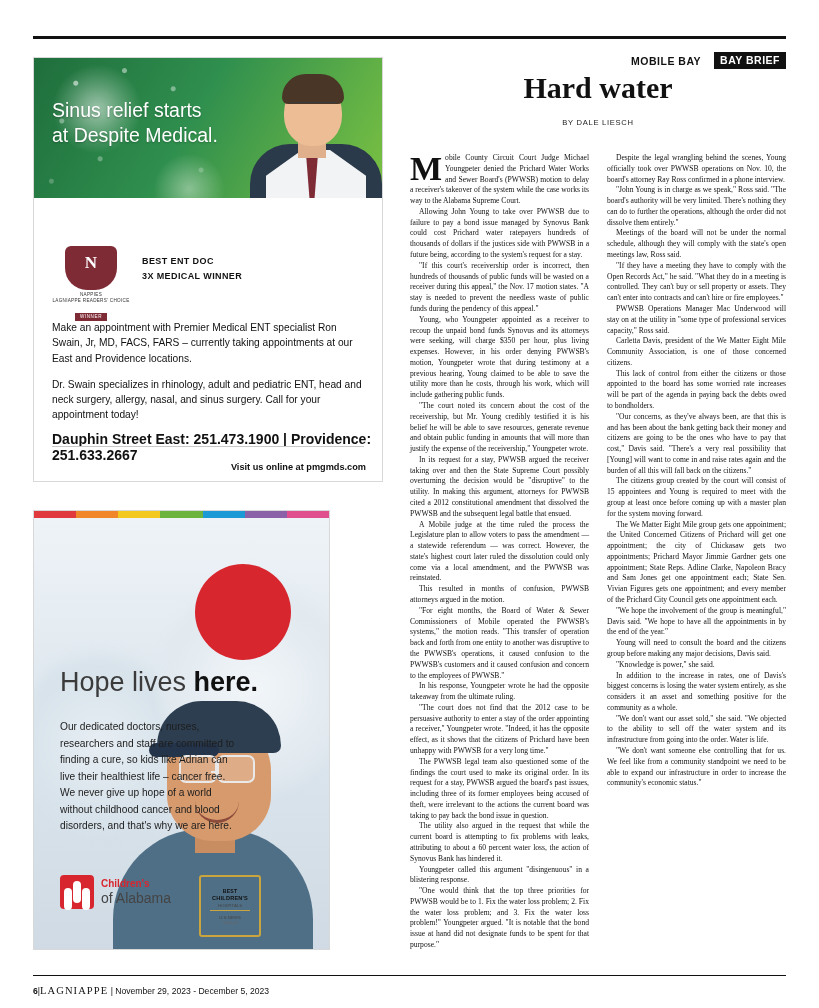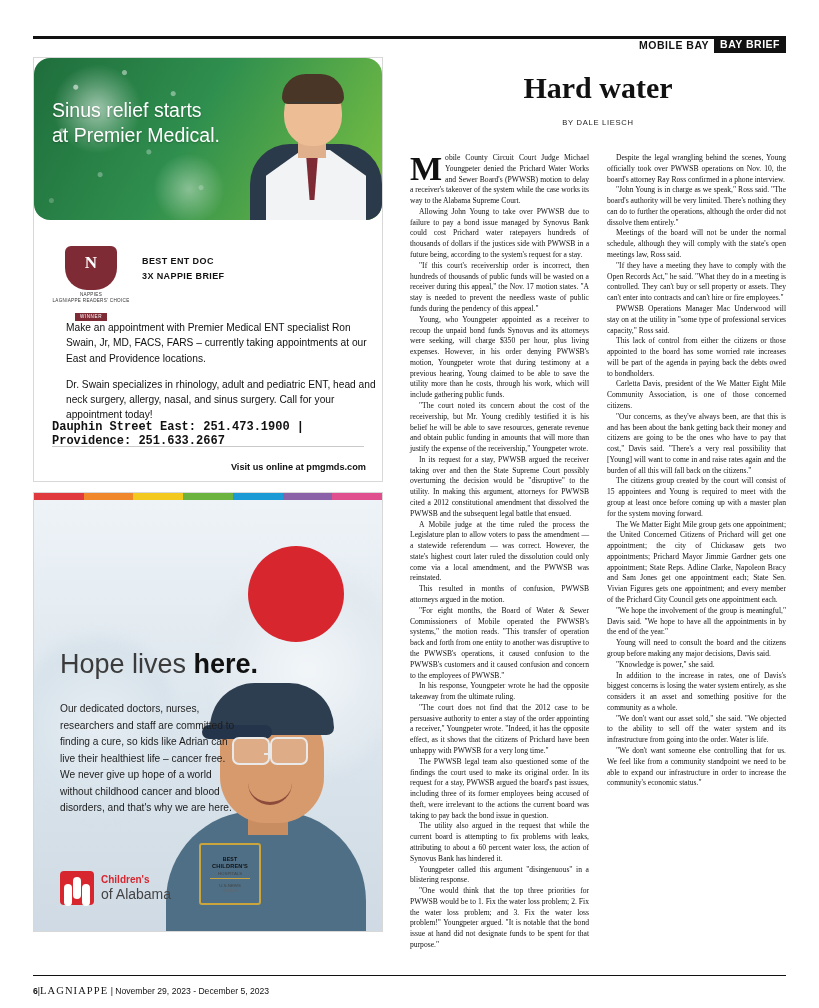--- a/index.html
+++ b/index.html
@@ -1,30 +1,30 @@
 <!DOCTYPE html>
 <html><head>
 <meta charset="utf-8">
 <style>
   html,body{margin:0;padding:0;background:#ffffff;}
   body{width:819px;height:1008px;font-family:"Liberation Serif",serif;color:#111;}
   .page{position:relative;width:819px;height:1008px;background:#fff;overflow:hidden;}
 
   
   .top-rule{position:absolute;left:33px;top:36px;width:753px;height:3px;background:#111;}
-  .masthead{position:absolute;right:33px;top:36px;display:flex;align-items:center;gap:0;}
+  .masthead{position:absolute;right:33px;top:52px;display:flex;align-items:center;gap:8px;}
   .masthead .mb{font-family:"Liberation Sans",sans-serif;font-weight:bold;font-size:10.5px;letter-spacing:.5px;color:#111;padding-right:5px;}
   .masthead .bb{font-family:"Liberation Sans",sans-serif;font-weight:bold;font-size:10.5px;letter-spacing:.5px;color:#fff;background:#111;padding:2px 6px 3px 6px;}
 
   
   .left-col{position:absolute;left:33px;top:57px;width:350px;}
 
   
   .ad1{position:relative;width:350px;height:425px;border:1px solid #d8d8d8;background:#fff;box-sizing:border-box;overflow:hidden;}
-  .ad1-top{position:relative;height:162px;background:linear-gradient(120deg,#1f6e3c 0%,#2f8f4e 45%,#7cc242 100%);overflow:hidden;border-radius:16px;}
+  .ad1-top{position:relative;height:140px;background:linear-gradient(120deg,#1f6e3c 0%,#2f8f4e 45%,#7cc242 100%);overflow:hidden;}
   .ad1-top:before{content:"";position:absolute;inset:0;
     background:
       radial-gradient(circle at 12% 18%, rgba(255,255,255,.55) 0 2px, transparent 3px),
       radial-gradient(circle at 26% 9%, rgba(255,255,255,.45) 0 2px, transparent 3px),
       radial-gradient(circle at 40% 22%, rgba(255,255,255,.40) 0 2px, transparent 3px),
       radial-gradient(circle at 8% 45%, rgba(255,255,255,.35) 0 2px, transparent 3px),
       radial-gradient(circle at 33% 58%, rgba(255,255,255,.30) 0 2px, transparent 3px),
       radial-gradient(circle at 19% 72%, rgba(255,255,255,.30) 0 2px, transparent 3px),
       radial-gradient(circle at 48% 80%, rgba(255,255,255,.22) 0 2px, transparent 3px),
       radial-gradient(circle at 5% 88%, rgba(255,255,255,.22) 0 2px, transparent 3px);
@@ -48,38 +48,38 @@
 
   .nappie{position:absolute;left:18px;top:188px;width:78px;height:66px;text-align:center;}
   .nap-badge{width:52px;height:44px;margin:0 auto;background:#7f2b36;border-radius:6px 6px 22px 22px;position:relative;}
   .nap-badge span{position:absolute;left:0;right:0;top:7px;color:#fff;font-family:"Liberation Serif",serif;font-size:17px;font-weight:bold;}
   .nap-label{margin-top:2px;font-family:"Liberation Sans",sans-serif;font-size:4.6px;letter-spacing:.3px;color:#333;line-height:1.35;}
   .nap-winner{display:inline-block;margin-top:2px;background:#7f2b36;color:#fff;font-family:"Liberation Sans",sans-serif;
     font-size:4.6px;letter-spacing:.6px;padding:1.5px 5px;}
   .best-ent{position:absolute;left:108px;top:196px;font-family:"Liberation Sans",sans-serif;font-size:9px;
     font-weight:bold;letter-spacing:.4px;color:#111;line-height:1.7;}
 
-  .ad1-body{position:absolute;left:32px;top:262px;width:312px;font-family:"Liberation Sans",sans-serif;
+  .ad1-body{position:absolute;left:18px;top:262px;width:312px;font-family:"Liberation Sans",sans-serif;
     font-size:10.2px;line-height:1.5;color:#111;}
   .ad1-body p{margin:0 0 11px 0;}
-  .ad1-phones{position:absolute;left:18px;top:362px;font-family:Liberation Mono, monospace;font-size:12px;
+  .ad1-phones{position:absolute;left:18px;top:373px;font-family:Liberation Sans, sans-serif;font-size:14px;
     font-weight:bold;color:#111;}
   .ad1-hr{position:absolute;left:18px;top:388px;width:312px;height:1px;background:#c9c9c9;}
   .pm-logo{position:absolute;left:18px;top:396px;display:flex;align-items:center;gap:7px;}
   .pm-eye{width:40px;height:24px;border-radius:50%;background:#2f7d5a;position:relative;}
   .pm-eye:after{content:"";position:absolute;left:13px;top:6px;width:12px;height:12px;border-radius:50%;background:#fff;}
   .pm-words{font-family:"Liberation Sans",sans-serif;line-height:1.05;}
   .pm-words .l1{font-size:11.5px;letter-spacing:1.4px;color:#2f7d5a;font-weight:600;}
   .pm-words .l2{font-size:11.5px;letter-spacing:1.4px;color:#2f7d5a;font-weight:600;}
   .pm-words .l3{font-size:5.4px;letter-spacing:1.2px;color:#666;margin-top:2px;}
   .pm-site{position:absolute;right:16px;top:404px;font-family:"Liberation Sans",sans-serif;font-size:9.2px;
     font-weight:bold;color:#111;}
 
   
-  .ad2{position:relative;margin-top:10px;width:350px;height:440px;border:1px solid #d8d8d8;background:#86efac;box-sizing:border-box;overflow:hidden;}
+  .ad2{position:relative;margin-top:28px;width:297px;height:440px;border:1px solid #d8d8d8;background:#86efac;box-sizing:border-box;overflow:hidden;}
   .ad2-stripe{display:flex;height:7px;}
   .ad2-stripe i{flex:1 1 auto;}
   .ad2-photo{position:absolute;left:0;right:0;top:7px;bottom:0;background:
     linear-gradient(180deg,#eef3f7 0%,#dfe8ef 42%,#cfdae4 100%);}
   .blur1{position:absolute;left:-10px;top:120px;width:150px;height:210px;border-radius:50%;
     background:radial-gradient(circle,#e7eef4 0%,#d7e2ea 60%,rgba(215,226,234,0) 75%);filter:blur(4px);}
   .blur2{position:absolute;right:-20px;top:60px;width:190px;height:220px;border-radius:50%;
     background:radial-gradient(circle,#f2f6f9 0%,#e1e9ef 60%,rgba(225,233,239,0) 78%);filter:blur(5px);}
   .hope{position:absolute;left:26px;top:156px;font-family:"Liberation Sans",sans-serif;font-size:27px;color:#3b3b3b;}
   .hope b{color:#111;font-weight:bold;}
@@ -89,21 +89,21 @@
   .kid .neck{position:absolute;left:86px;bottom:96px;width:40px;height:40px;background:#c98d62;}
   .kid .face{position:absolute;left:58px;bottom:108px;width:104px;height:124px;border-radius:50px 54px 46px 46px;background:#d79a6d;}
   .kid .cap{position:absolute;left:48px;bottom:196px;width:124px;height:52px;border-radius:62px 62px 10px 10px;background:#2d3e50;}
   .kid .brim{position:absolute;left:40px;bottom:192px;width:70px;height:14px;border-radius:12px;background:#24344a;}
   .kid .gl-l{position:absolute;left:70px;bottom:166px;width:34px;height:24px;border:2px solid #e9e9e9;border-radius:7px;background:rgba(255,255,255,.18);}
   .kid .gl-r{position:absolute;left:108px;bottom:166px;width:34px;height:24px;border:2px solid #e9e9e9;border-radius:7px;background:rgba(255,255,255,.18);}
   .kid .gl-b{position:absolute;left:102px;bottom:176px;width:8px;height:2px;background:#e9e9e9;}
   .kid .smile{position:absolute;left:86px;bottom:126px;width:44px;height:20px;border-bottom:3px solid #8c4a3b;border-radius:0 0 26px 26px;}
   .ad2-copy{position:absolute;left:26px;top:208px;width:176px;font-family:"Liberation Sans",sans-serif;
     font-size:10.2px;line-height:1.62;color:#1d1d1d;}
-  .ad2-logos{position:absolute;left:26px;bottom:26px;display:flex;align-items:flex-end;gap:28px;}
+  .ad2-logos{position:absolute;left:26px;bottom:12px;display:flex;align-items:flex-start;gap:28px;}
   .coa{display:flex;align-items:center;gap:7px;}
   .coa-mark{width:34px;height:34px;background:#d8262f;border-radius:4px;position:relative;}
   .coa-mark:after{content:"";position:absolute;left:13px;top:6px;width:8px;height:22px;background:#fff;border-radius:4px;
     box-shadow:-9px 7px 0 0 #fff, 9px 7px 0 0 #fff;}
   .coa-txt{font-family:"Liberation Sans",sans-serif;line-height:1.15;}
   .coa-txt .a{font-size:10px;color:#d8262f;font-weight:bold;}
   .coa-txt .b{font-size:14px;color:#444;}
   .bch{width:58px;height:58px;border:2px solid #caa53d;border-radius:3px;display:flex;flex-direction:column;
     align-items:center;justify-content:center;text-align:center;font-family:"Liberation Sans",sans-serif;}
   .bch .t1{font-size:5.2px;font-weight:bold;color:#111;letter-spacing:.2px;}
@@ -142,21 +142,21 @@
   </div>
 
   <div class="left-col">
 
     <div class="ad1">
       <div class="ad1-top">
         <div class="dandelion"></div>
         <div class="dandelion2"></div>
         <div class="ad1-head">
           <div>Sinus relief starts</div>
-          <div>at Premier Medical.</div>
+          <div>at Despite Medical.</div>
         </div>
         <div class="doc">
           <div class="suit"></div>
             <div class="coat"></div>
             <div class="tie"></div>
           <div class="neck"></div>
             <div class="head"></div>
             <div class="hair"></div>
             <div class="glass"></div>
         </div>
@@ -167,21 +167,21 @@
             <span>N</span>
           </div>
         <div class="nap-label">
           <div>NAPPIES</div>
           <div>LAGNIAPPE READERS' CHOICE</div>
         </div>
         <div class="nap-winner">WINNER</div>
       </div>
       <div class="best-ent">
         <div>BEST ENT DOC</div>
-        <div>3X NAPPIE BRIEF</div>
+        <div>3X MEDICAL WINNER</div>
       </div>
 
       <div class="ad1-body">
         <p>Make an appointment with Premier Medical ENT specialist Ron Swain, Jr, MD, FACS, FARS – currently taking appointments at our East and Providence locations.</p>
         <p>Dr. Swain specializes in rhinology, adult and pediatric ENT, head and neck surgery, allergy, nasal, and sinus surgery. Call for your appointment today!</p>
       </div>
 
       <div class="ad1-phones">Dauphin Street East: 251.473.1900  |  Providence: 251.633.2667</div>
       <div class="ad1-hr"></div>
 
@@ -254,22 +254,22 @@
         <p>"The court does not find that the 2012 case to be persuasive authority to enter a stay of the order appointing a receiver," Youngpeter wrote. "Indeed, it has the opposite effect, as it shows that the citizens of Prichard have been unhappy with PWWSB for a very long time."</p>
         <p>The PWWSB legal team also questioned some of the findings the court used to make its original order. In its request for a stay, PWWSB argued the board's past issues, including three of its former employees being accused of theft, were irrelevant to the actions the current board was taking to pay back the bond issue in question.</p>
         <p>The utility also argued in the request that while the current board is attempting to fix problems with leaks, attributing to about a 60 percent water loss, the action of Synovus Bank has hindered it.</p>
         <p>Youngpeter called this argument "disingenuous" in a blistering response.</p>
         <p>"One would think that the top three priorities for PWWSB would be to 1. Fix the water loss problem; 2. Fix the water loss problem; and 3. Fix the water loss problem!" Youngpeter argued. "It is notable that the bond issue at hand did not designate funds to be spent for that purpose."</p>
         <p>Despite the legal wrangling behind the scenes, Young officially took over PWWSB operations on Nov. 10, the board's attorney Ray Ross confirmed in a phone interview.</p>
         <p>"John Young is in charge as we speak," Ross said. "The board's authority will be very limited. There's nothing they can do to further the operations, although the order did not dissolve them entirely."</p>
         <p>Meetings of the board will not be under the normal schedule, although they will comply with the state's open meetings law, Ross said.</p>
         <p>"If they have a meeting they have to comply with the Open Records Act," he said. "What they do in a meeting is controlled. They can't buy or sell property or assets. They can't enter into contracts and can't hire or fire employees."</p>
         <p>PWWSB Operations Manager Mac Underwood will stay on at the utility in "some type of professional services capacity," Ross said.</p>
+        <p>Carletta Davis, president of the We Matter Eight Mile Community Association, is one of those concerned citizens.</p>
         <p>This lack of control from either the citizens or those appointed to the board has some worried rate increases will be part of the agenda in paying back the debts owed to bondholders.</p>
-        <p>Carletta Davis, president of the We Matter Eight Mile Community Association, is one of those concerned citizens.</p>
         <p>"Our concerns, as they've always been, are that this is and has been about the bank getting back their money and citizens are going to be the ones who have to pay that cost," Davis said. "There's a very real possibility that [Young] will want to come in and raise rates again and the burden of all this will fall back on the citizens."</p>
         <p>The citizens group created by the court will consist of 15 appointees and Young is required to meet with the group at least once before coming up with a master plan for the system moving forward.</p>
         <p>The We Matter Eight Mile group gets one appointment; the United Concerned Citizens of Prichard will get one appointment; the city of Chickasaw gets two appointments; Prichard Mayor Jimmie Gardner gets one appointment; State Reps. Adline Clarke, Napoleon Bracy and Sam Jones get one appointment each; State Sen. Vivian Figures gets one appointment; and every member of the Prichard City Council gets one appointment each.</p>
         <p>"We hope the involvement of the group is meaningful," Davis said. "We hope to have all the appointments in by the end of the year."</p>
         <p>Young will need to consult the board and the citizens group before making any major decisions, Davis said.</p>
         <p>"Knowledge is power," she said.</p>
         <p>In addition to the increase in rates, one of Davis's biggest concerns is losing the water system entirely, as she considers it an asset and something positive for the community as a whole.</p>
         <p>"We don't want our asset sold," she said. "We objected to the ability to sell off the water system and its infrastructure from going into the order. Water is life.</p>
         <p>"We don't want someone else controlling that for us. We feel like from a community standpoint we need to be able to expand our infrastructure in order to increase the community's economic status."</p>
       </div>

